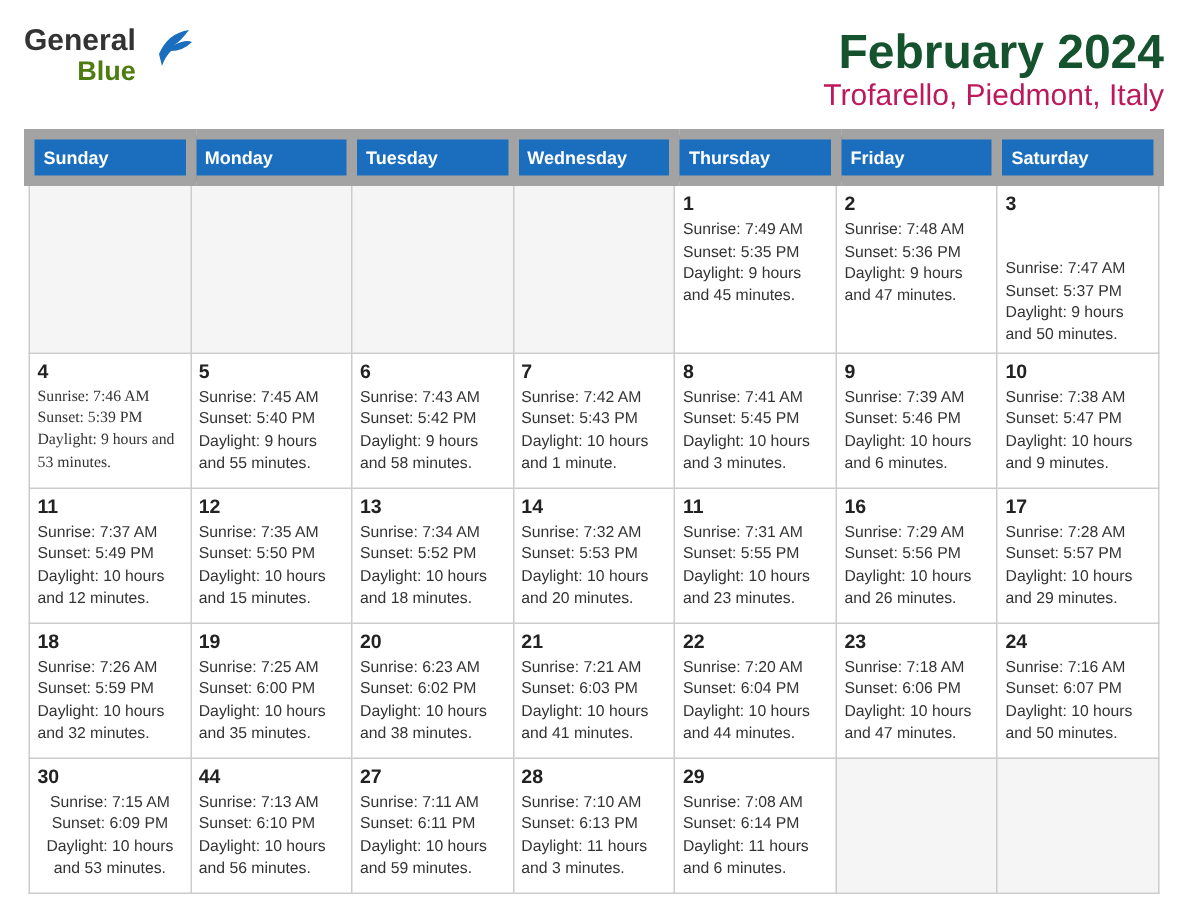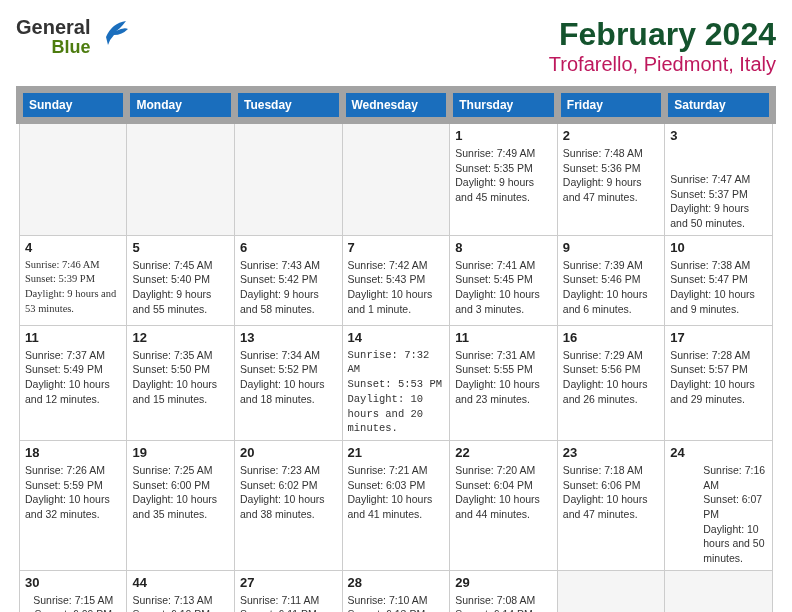--- a/index.html
+++ b/index.html
@@ -186,21 +186,21 @@
 Daylight: 10 hours and 15 minutes.</div>
         </td>
         <td>
           <div class="day-number">13</div>
           <div class="day-info" style="white-space: pre-line;">Sunrise: 7:34 AM
 Sunset: 5:52 PM
 Daylight: 10 hours and 18 minutes.</div>
         </td>
         <td>
           <div class="day-number">14</div>
-          <div class="day-info" style="white-space: pre-line; font-family: Liberation Mono, monospace;">Sunrise: 7:32 AM
+          <div class="day-info" style="white-space: pre-line;">Sunrise: 7:32 AM
 Sunset: 5:53 PM
 Daylight: 10 hours and 20 minutes.</div>
         </td>
         <td>
           <div class="day-number">11</div>
           <div class="day-info" style="white-space: pre-line;">Sunrise: 7:31 AM
 Sunset: 5:55 PM
 Daylight: 10 hours and 23 minutes.</div>
         </td>
         <td>
@@ -224,21 +224,21 @@
 Daylight: 10 hours and 32 minutes.</div>
         </td>
         <td>
           <div class="day-number">19</div>
           <div class="day-info" style="white-space: pre-line;">Sunrise: 7:25 AM
 Sunset: 6:00 PM
 Daylight: 10 hours and 35 minutes.</div>
         </td>
         <td>
           <div class="day-number">20</div>
-          <div class="day-info" style="white-space: pre-line;">Sunrise: 7:23 AM
+          <div class="day-info" style="white-space: pre-line;">Sunrise: 6:23 AM
 Sunset: 6:02 PM
 Daylight: 10 hours and 38 minutes.</div>
         </td>
         <td>
           <div class="day-number">21</div>
           <div class="day-info" style="white-space: pre-line;">Sunrise: 7:21 AM
 Sunset: 6:03 PM
 Daylight: 10 hours and 41 minutes.</div>
         </td>
         <td>
@@ -248,21 +248,21 @@
 Daylight: 10 hours and 44 minutes.</div>
         </td>
         <td>
           <div class="day-number">23</div>
           <div class="day-info" style="white-space: pre-line;">Sunrise: 7:18 AM
 Sunset: 6:06 PM
 Daylight: 10 hours and 47 minutes.</div>
         </td>
         <td>
           <div class="day-number">24</div>
-          <div class="day-info" style="white-space: pre-line; margin-left: 33px;">Sunrise: 7:16 AM
+          <div class="day-info" style="white-space: pre-line;">Sunrise: 7:16 AM
 Sunset: 6:07 PM
 Daylight: 10 hours and 50 minutes.</div>
         </td>
       </tr>
       <tr>
         <td>
           <div class="day-number">30</div>
           <div class="day-info" style="white-space: pre-line; text-align: center;">Sunrise: 7:15 AM
 Sunset: 6:09 PM
 Daylight: 10 hours and 53 minutes.</div>

